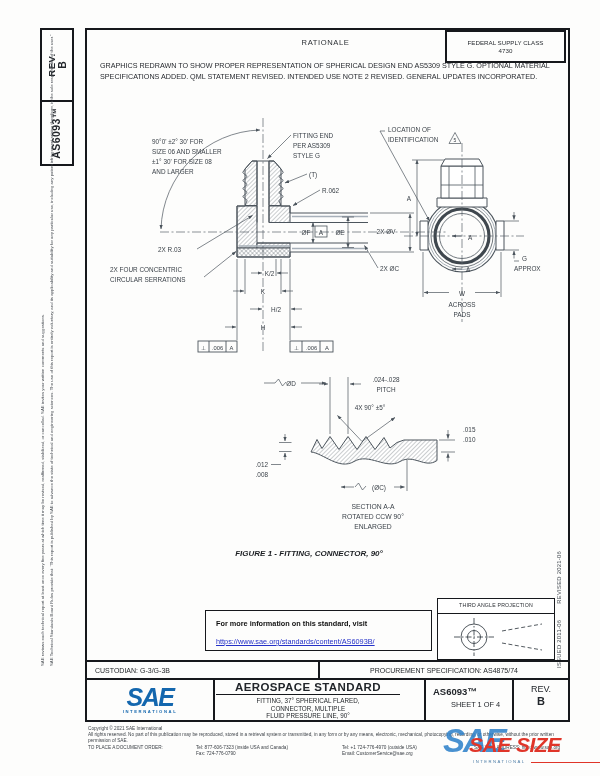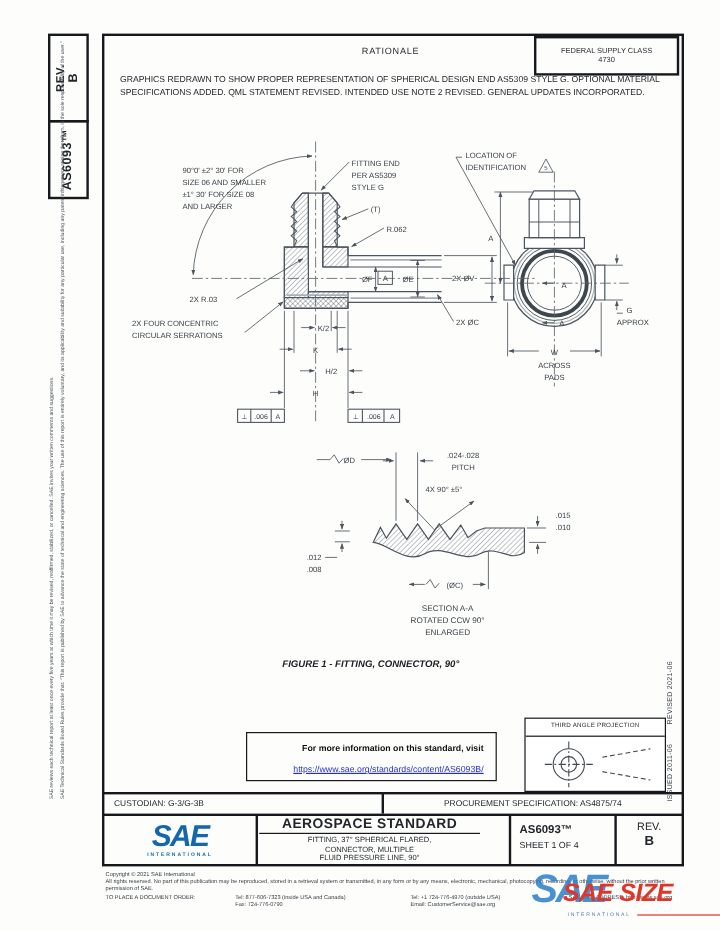--- a/index.html
+++ b/index.html
@@ -32,21 +32,21 @@
   .issued span{margin-right:16px;}
   
   .tb-cell{position:absolute;box-sizing:border-box;display:flex;align-items:center;}
   .tb-row-line{position:absolute;background:#16181c;}
   .custodian{font-size:7px;padding-left:8px;color:#1d2125;}
   .procurement{font-size:7px;justify-content:center;color:#1d2125;}
   .aero-std{font-size:11.5px;font-weight:bold;letter-spacing:.4px;text-align:center;
             border-bottom:1.5px solid #16181c;padding:2px 0 1px 0;}
   .std-title{font-size:6.3px;line-height:7.6px;text-align:center;padding-top:2px;color:#1d2125;}
   .as-num{font-size:9.5px;font-weight:bold;}
-  .as-sheet{font-size:7.4px;margin-top:3px;}
+  .as-sheet{font-size:7.4px;margin-top:3px;margin-left:18px;}
   .rev-cell-label{font-size:9px;}
   .rev-cell-val{font-size:11px;font-weight:bold;margin-top:1px;}
   .sae-logo{font-size:25px;font-weight:bold;font-style:italic;letter-spacing:-1.5px;line-height:22px;}
   .sae-sub{font-size:4.2px;letter-spacing:1.6px;font-weight:bold;margin-top:1px;}
   
   .footer{font-size:4.7px;line-height:5.9px;color:#3a3f45;}
   .footer-row{display:flex;margin-top:1px;}
   .footer-row .c1{width:108px;}
   .footer-row .c2{width:146px;}
   .footer-row .c3{width:132px;}
@@ -297,21 +297,21 @@
     <text x="268" y="467" text-anchor="end">.012</text>
     <text x="268" y="477" text-anchor="end">.008</text>
     <text x="379" y="490" text-anchor="middle">(ØC)</text>
     <text class="cap" x="373" y="509" text-anchor="middle">SECTION A-A</text>
     <text class="cap" x="373" y="519" text-anchor="middle">ROTATED CCW 90°</text>
     <text class="cap" x="373" y="529" text-anchor="middle">ENLARGED</text>
     <text class="figcap" x="309" y="556" text-anchor="middle">FIGURE 1 - FITTING, CONNECTOR, 90°</text>
   </g>
 </svg>
 
-<div class="abs thin-frame info-box" style="left:205px;top:610px;width:209px;height:41px;text-align:right;">
+<div class="abs thin-frame info-box" style="left:205px;top:610px;width:227px;height:41px;">
   <div class="info-line">For more information on this standard, visit</div>
   <a class="info-url" style="color:#2430c8;" href="#">https://www.sae.org/standards/content/AS6093B/</a>
 </div>
 
 <div class="abs thin-frame" style="left:437px;top:598px;width:118px;height:62px;background:#fff;">
   <div class="proj-title">THIRD ANGLE PROJECTION</div>
   <svg width="115" height="46" viewBox="0 0 115 46">
     <g stroke="#3f474e" fill="none" stroke-width="0.9">
       <circle cx="36" cy="23" r="6.5"></circle>
       <circle cx="36" cy="23" r="13"></circle>

